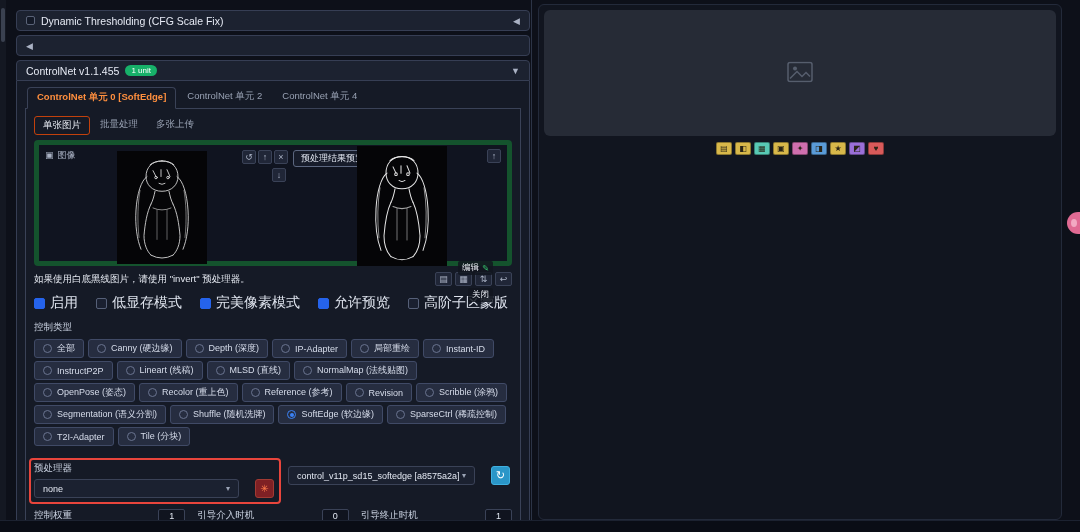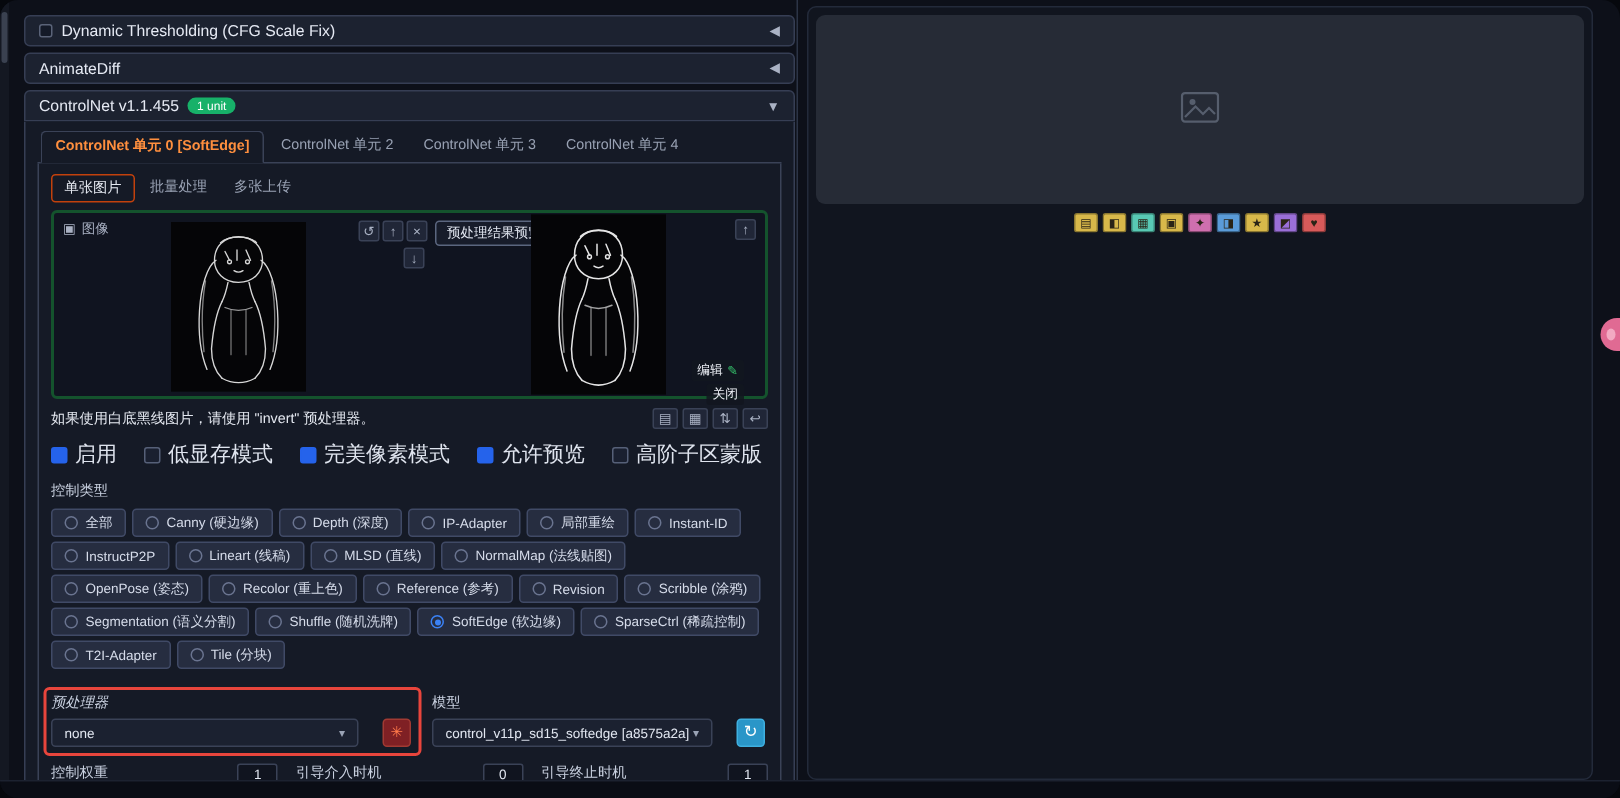--- a/index.html
+++ b/index.html
@@ -1,18 +1,18 @@
 <!DOCTYPE html>
 <html><head>
 <meta charset="utf-8">
 <style>
   * { margin:0; padding:0; box-sizing:border-box; }
   html,body { background:#06080d; }
   body { font-family:"Liberation Sans","DejaVu Sans",sans-serif; }
-  #app { position:relative; width:1080px; height:532px; background:#0d1019; overflow:hidden; color:#dfe4ee; font-size:10.5px;border-radius:12px; }
+  #app { position:relative; width:1080px; height:532px; background:#0d1019; overflow:hidden; color:#dfe4ee; font-size:10.5px; }
 
   
   .edge-scroll { position:absolute; left:0; top:0; width:6px; height:520px; background:#141822; }
   .edge-thumb { position:absolute; left:1px; top:8px; width:4px; height:34px; background:#3a4150; border-radius:2px; }
 
   .left-col { position:absolute; left:16px; top:10px; width:514px; }
 
   .acc { height:21px; background:#1c2230; border:1px solid #363e54; border-radius:4px; margin-bottom:4px; display:flex; align-items:center; padding:0 9px; gap:6px; }
   .acc .ttl { flex:1; font-size:10.5px; color:#e6eaf4; }
   .acc .arr { color:#aab2c4; font-size:9px; }
@@ -24,32 +24,32 @@
   .unit-tabs { display:flex; gap:2px; font-size:9.5px; border-bottom:1px solid #3a4257; padding:0 2px; }
   .utab { padding:3px 9px 4px 9px; color:#98a1b3; cursor:pointer; }
   .utab.active { border:1px solid #3a4257; border-bottom:1px solid #151a26; margin-bottom:-1px; border-radius:4px 4px 0 0; color:#ff8f3e; font-weight:bold; }
 
   .tab-panel { border:1px solid #3a4257; border-top:none; padding:7px 8px 9px 8px; }
 
   .input-tabs { display:flex; gap:2px; font-size:9.5px; }
   .itab { padding:2px 8px; color:#9aa3b5; }
   .itab.active { border:1px solid #c2410c; border-radius:3px; color:#e6eaf2; }
 
-  .canvas { position:relative; height:126px; margin-top:5px; background:#101420; border:2px solid #14532d; border-radius:4px; }
+  .canvas { position:relative; height:126px; margin-top:5px; background:#101420; border:5px solid #14532d; border-radius:4px; }
   .img-chip { position:absolute; left:6px; top:4px; display:flex; align-items:center; gap:4px; color:#aab2c4; font-size:9px; }
   .imgbox { position:absolute; background:#050507; }
   .imgbox svg { display:block; width:100%; height:100%; }
   .imgL { left:78px; top:6px; width:90px; height:113px; }
   .imgR { left:318px; top:1px; width:90px; height:120px; }
   .mid-btns { position:absolute; left:203px; top:5px; display:flex; gap:2px; }
   .sq-btn { width:14px; height:14px; background:#202637; border:1px solid #3a4257; border-radius:2px; color:#aab2c4; font-size:9px; display:flex; align-items:center; justify-content:center; cursor:pointer; }
   .preview-pill { position:absolute; left:254px; top:5px; border:1px solid #5b667f; border-radius:3px; padding:1px 7px; font-size:9px; color:#e2e7f1; background:#171c2a; cursor:pointer; }
   .under-btn { position:absolute; left:233px; top:23px; }
   .upload-btn { position:absolute; right:6px; top:4px; }
-  .overlay-btns { position:absolute; right:14px; top:98px; display:flex; flex-direction:column; gap:2px; align-items:flex-end; }
+  .overlay-btns { position:absolute; right:14px; top:116px; display:flex; flex-direction:column; gap:13px; align-items:flex-end; }
   .ov { background:rgba(18,22,32,.85); border-radius:2px; padding:1px 4px; font-size:8.5px; color:#eef1f7; display:flex; gap:3px; align-items:center; cursor:pointer; }
   .ov .i-pencil::after { color:#35c06b; }
 
   .hint-row { margin-top:6px; display:flex; justify-content:space-between; align-items:center; }
   .hint { font-size:9.5px; color:#e4e8f0; }
   .tool-btns { display:flex; gap:3px; }
   .tool-btns .sq-btn { width:17px; height:14px; }
 
   .cb-row { margin-top:8px; display:flex; justify-content:space-between; padding-right:4px; }
   .cb-item { display:flex; align-items:center; gap:5px; cursor:pointer; }
@@ -124,35 +124,33 @@
   </div>
 
   <div class="left-col">
 
     <div class="acc">
       <span class="mini-cb"></span>
       <span class="ttl">Dynamic Thresholding (CFG Scale Fix)</span>
       <span class="arr">◀</span>
     </div>
     <div class="acc">
-      <span class="ttl">AnimateDiff</span>
       <span class="arr">◀</span>
     </div>
     <div class="acc" style="margin-bottom:0; border-radius:4px 4px 0 0;">
       <span class="ttl" style="flex:0 0 auto;">ControlNet v1.1.455</span>
       <span class="badge">1 unit</span>
       <span class="arr" style="margin-left:auto;">▼</span>
     </div>
 
     <div class="cn-body" style="margin-top:0;">
 
       <div class="unit-tabs">
         <div class="utab active">ControlNet 单元 0 [SoftEdge]</div>
         <div class="utab">ControlNet 单元 2</div>
-        <div class="utab">ControlNet 单元 3</div>
         <div class="utab">ControlNet 单元 4</div>
       </div>
 
       <div class="tab-panel">
 
         <div class="input-tabs">
           <div class="itab active">单张图片</div>
           <div class="itab">批量处理</div>
           <div class="itab">多张上传</div>
         </div>
@@ -368,33 +366,32 @@
             </div>
           <div class="pill">
               <span class="radio"></span>
               <span>Tile (分块)</span>
             </div>
         </div>
 
         <div class="pp-row">
           <div class="pp-group">
             <div class="red-box"></div>
-            <div class="sec-label" style="margin-top:0;font-style:italic;">预处理器</div>
+            <div class="sec-label" style="margin-top:0;">预处理器</div>
             <div class="dd-row">
               <div class="dropdown">
                 <span class="val">none</span>
                 <span class="ic i-caret"></span>
               </div>
               <div class="boom-btn">
                   <span class="ic i-boom"></span>
                 </div>
             </div>
           </div>
           <div class="md-group">
-            <div class="sec-label" style="margin-top:0;">模型</div>
             <div class="dd-row">
               <div class="dropdown">
                 <span class="val">control_v11p_sd15_softedge [a8575a2a]</span>
                 <span class="ic i-caret"></span>
               </div>
               <div class="refresh-btn">
                   <span class="ic i-refresh"></span>
                 </div>
             </div>
           </div>

